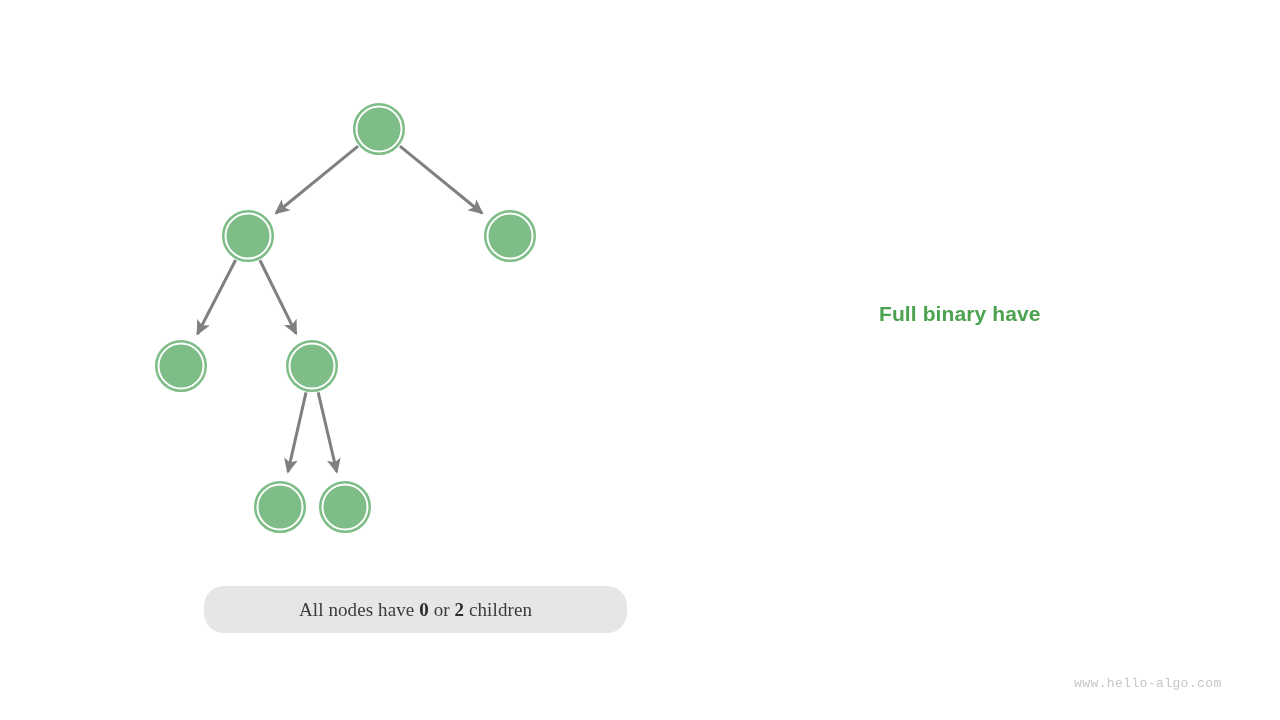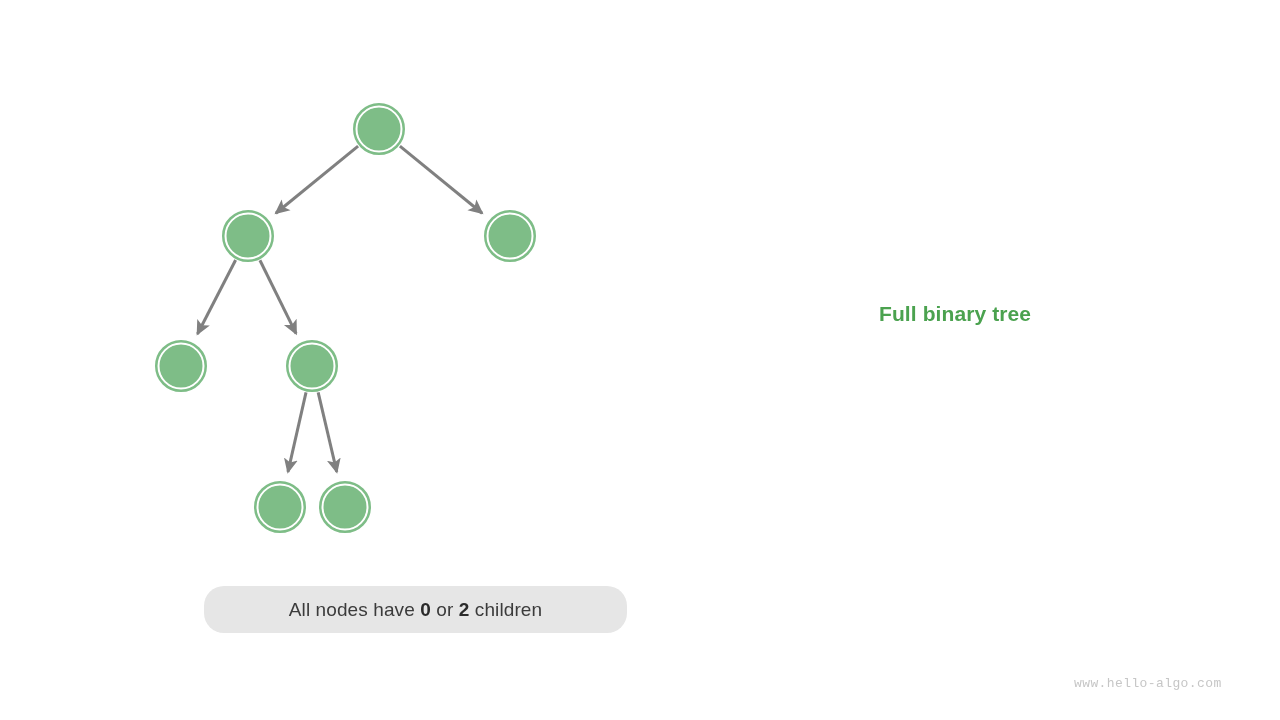--- a/index.html
+++ b/index.html
@@ -50,20 +50,21 @@
     left: 204px;
     top: 586px;
     width: 423px;
     height: 47px;
     background: #e6e6e6;
     border-radius: 20px;
     box-sizing: border-box;
     display: flex;
     align-items: center;
     justify-content: center;
+    font-family: Liberation Serif, serif;
   }
   .caption-text {
     font-size: 19px;
     color: #3b3b3b;
     white-space: nowrap;
     letter-spacing: 0.1px;
   }
   .caption-text .strong {
     font-weight: bold;
     color: #2b2b2b;
@@ -131,21 +132,21 @@
           <circle cx="280" cy="507" r="21" fill="#7ebd87"></circle>
         </g>
         <g>
           <circle cx="345" cy="507" r="25" fill="#7ebd87" stroke="#7ebd87" stroke-width="2"></circle>
           <circle cx="345" cy="507" r="22.5" fill="none" stroke="#ffffff" stroke-width="2"></circle>
           <circle cx="345" cy="507" r="21" fill="#7ebd87"></circle>
         </g>
       </g>
   </svg>
 
-  <div class="diagram-title">Full binary tree</div>
+  <div class="diagram-title">Full binary have</div>
 
   <div class="caption-box">
     <div class="caption-text">
       <span>All nodes have </span><span class="strong">0</span><span> or </span><span class="strong">2</span><span> children</span>
     </div>
   </div>
 
   <div class="watermark">www.hello-algo.com</div>
 
 </div>

